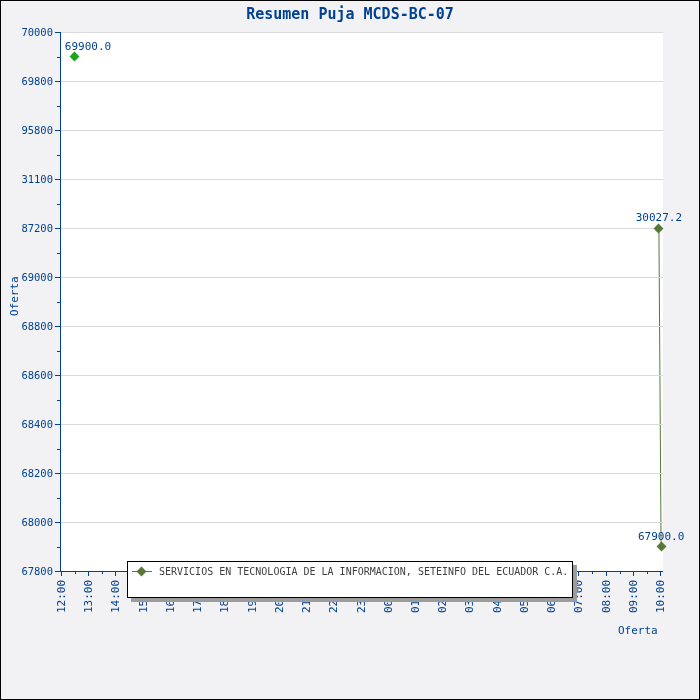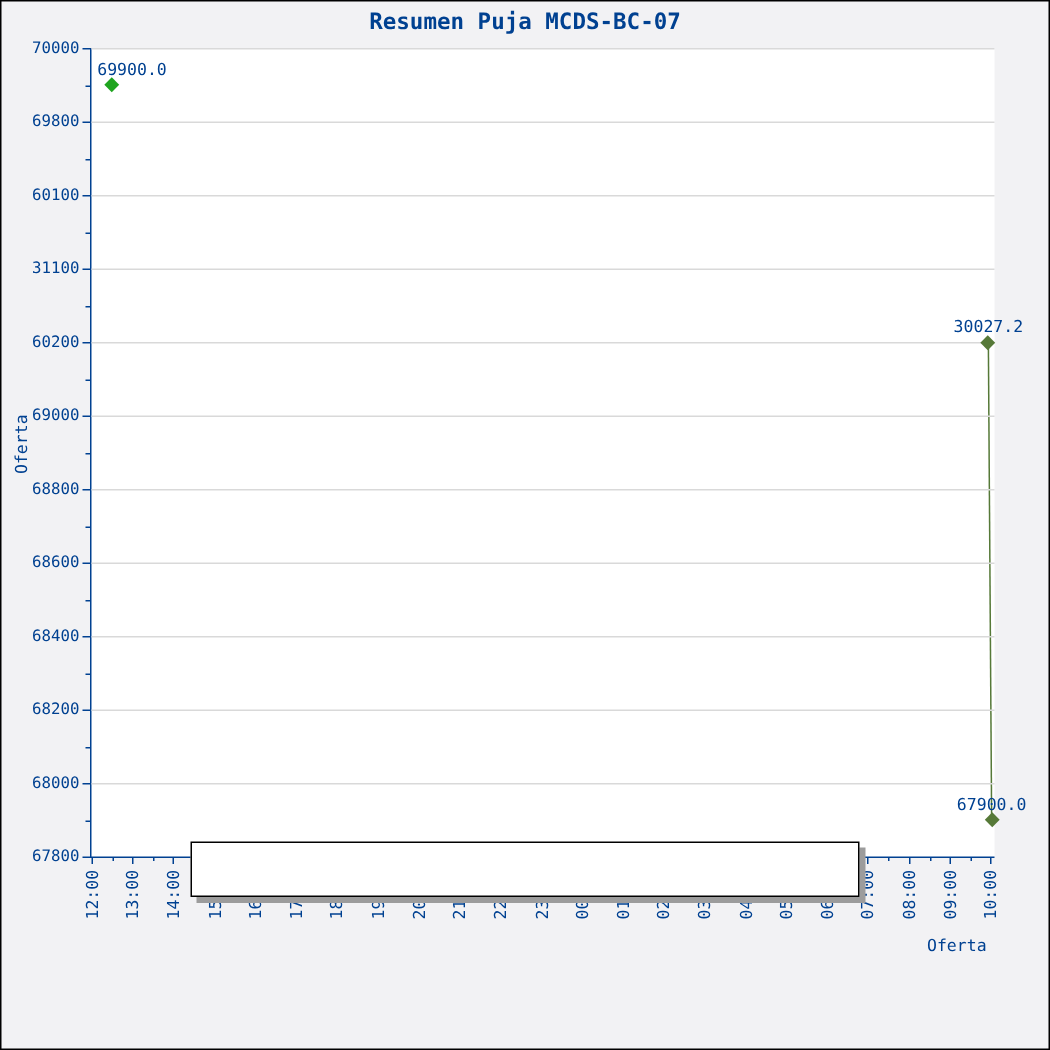--- a/index.html
+++ b/index.html
@@ -29,40 +29,47 @@
 
 <div class="figure" id="figure" style="background: rgb(242, 242, 244); border-color: rgb(0, 0, 0);">
   <div class="title" style="color: rgb(0, 65, 145);">Resumen Puja MCDS-BC-07</div>
   <div class="plot" id="plot" style="background: rgb(255, 255, 255); border-color: rgb(0, 65, 145);"></div>
   <svg class="svglayer" id="series-svg" width="700" height="700">
       <polyline points="657.9109090909091,227.245 660.0890909090908,545.5" fill="none" stroke="#567938" stroke-width="1"></polyline>
     </svg>
   <span class="ylab" style="color: rgb(0, 65, 145);">Oferta</span>
   <span class="xlab" style="color: rgb(0, 65, 145);">Oferta</span>
   <div class="legend" id="legend" style="border-color: rgb(0, 0, 0); box-shadow: rgb(156, 156, 156) 4px 4px 0px;">
+      <div class="lrow">
+        <span class="lmark" style="color: rgb(86, 121, 56);">
+          <span class="lline"></span>
+          <span class="ldiam"></span>
+        </span>
+        <span class="ltext" style="color: rgb(63, 63, 63);">SERVICIOS EN TECNOLOGIA DE LA INFORMACION, SETEINFO DEL ECUADOR C.A.</span>
+      </div>
     </div>
 <span style="position: absolute; left: 60px; top: 31px; width: 602px; height: 1px; background: rgb(217, 217, 217);"></span>
     <span style="position: absolute; left: 54px; top: 31px; width: 5px; height: 1px; background: rgb(0, 65, 145);"></span>
     <span style="position: absolute; left: 0px; top: 25px; width: 52px; height: 12px; font: 10.5px &quot;DejaVu Sans Mono&quot;, monospace; text-align: right; color: rgb(0, 65, 145);">70000</span>
     <span style="position: absolute; left: 56px; top: 56px; width: 3px; height: 1px; background: rgb(0, 65, 145);"></span>
     <span style="position: absolute; left: 60px; top: 80px; width: 602px; height: 1px; background: rgb(217, 217, 217);"></span>
     <span style="position: absolute; left: 54px; top: 80px; width: 5px; height: 1px; background: rgb(0, 65, 145);"></span>
     <span style="position: absolute; left: 0px; top: 74px; width: 52px; height: 12px; font: 10.5px &quot;DejaVu Sans Mono&quot;, monospace; text-align: right; color: rgb(0, 65, 145);">69800</span>
     <span style="position: absolute; left: 56px; top: 105px; width: 3px; height: 1px; background: rgb(0, 65, 145);"></span>
     <span style="position: absolute; left: 60px; top: 129px; width: 602px; height: 1px; background: rgb(217, 217, 217);"></span>
     <span style="position: absolute; left: 54px; top: 129px; width: 5px; height: 1px; background: rgb(0, 65, 145);"></span>
-    <span style="position: absolute; left: 0px; top: 123px; width: 52px; height: 12px; font: 10.5px &quot;DejaVu Sans Mono&quot;, monospace; text-align: right; color: rgb(0, 65, 145);">60100</span>
+    <span style="position: absolute; left: 0px; top: 123px; width: 52px; height: 12px; font: 10.5px &quot;DejaVu Sans Mono&quot;, monospace; text-align: right; color: rgb(0, 65, 145);">95800</span>
     <span style="position: absolute; left: 56px; top: 154px; width: 3px; height: 1px; background: rgb(0, 65, 145);"></span>
     <span style="position: absolute; left: 60px; top: 178px; width: 602px; height: 1px; background: rgb(217, 217, 217);"></span>
     <span style="position: absolute; left: 54px; top: 178px; width: 5px; height: 1px; background: rgb(0, 65, 145);"></span>
     <span style="position: absolute; left: 0px; top: 172px; width: 52px; height: 12px; font: 10.5px &quot;DejaVu Sans Mono&quot;, monospace; text-align: right; color: rgb(0, 65, 145);">31100</span>
     <span style="position: absolute; left: 56px; top: 203px; width: 3px; height: 1px; background: rgb(0, 65, 145);"></span>
     <span style="position: absolute; left: 60px; top: 227px; width: 602px; height: 1px; background: rgb(217, 217, 217);"></span>
     <span style="position: absolute; left: 54px; top: 227px; width: 5px; height: 1px; background: rgb(0, 65, 145);"></span>
-    <span style="position: absolute; left: 0px; top: 221px; width: 52px; height: 12px; font: 10.5px &quot;DejaVu Sans Mono&quot;, monospace; text-align: right; color: rgb(0, 65, 145);">60200</span>
+    <span style="position: absolute; left: 0px; top: 221px; width: 52px; height: 12px; font: 10.5px &quot;DejaVu Sans Mono&quot;, monospace; text-align: right; color: rgb(0, 65, 145);">87200</span>
     <span style="position: absolute; left: 56px; top: 252px; width: 3px; height: 1px; background: rgb(0, 65, 145);"></span>
     <span style="position: absolute; left: 60px; top: 276px; width: 602px; height: 1px; background: rgb(217, 217, 217);"></span>
     <span style="position: absolute; left: 54px; top: 276px; width: 5px; height: 1px; background: rgb(0, 65, 145);"></span>
     <span style="position: absolute; left: 0px; top: 270px; width: 52px; height: 12px; font: 10.5px &quot;DejaVu Sans Mono&quot;, monospace; text-align: right; color: rgb(0, 65, 145);">69000</span>
     <span style="position: absolute; left: 56px; top: 301px; width: 3px; height: 1px; background: rgb(0, 65, 145);"></span>
     <span style="position: absolute; left: 60px; top: 325px; width: 602px; height: 1px; background: rgb(217, 217, 217);"></span>
     <span style="position: absolute; left: 54px; top: 325px; width: 5px; height: 1px; background: rgb(0, 65, 145);"></span>
     <span style="position: absolute; left: 0px; top: 319px; width: 52px; height: 12px; font: 10.5px &quot;DejaVu Sans Mono&quot;, monospace; text-align: right; color: rgb(0, 65, 145);">68800</span>
     <span style="position: absolute; left: 56px; top: 350px; width: 3px; height: 1px; background: rgb(0, 65, 145);"></span>
     <span style="position: absolute; left: 60px; top: 374px; width: 602px; height: 1px; background: rgb(217, 217, 217);"></span>

